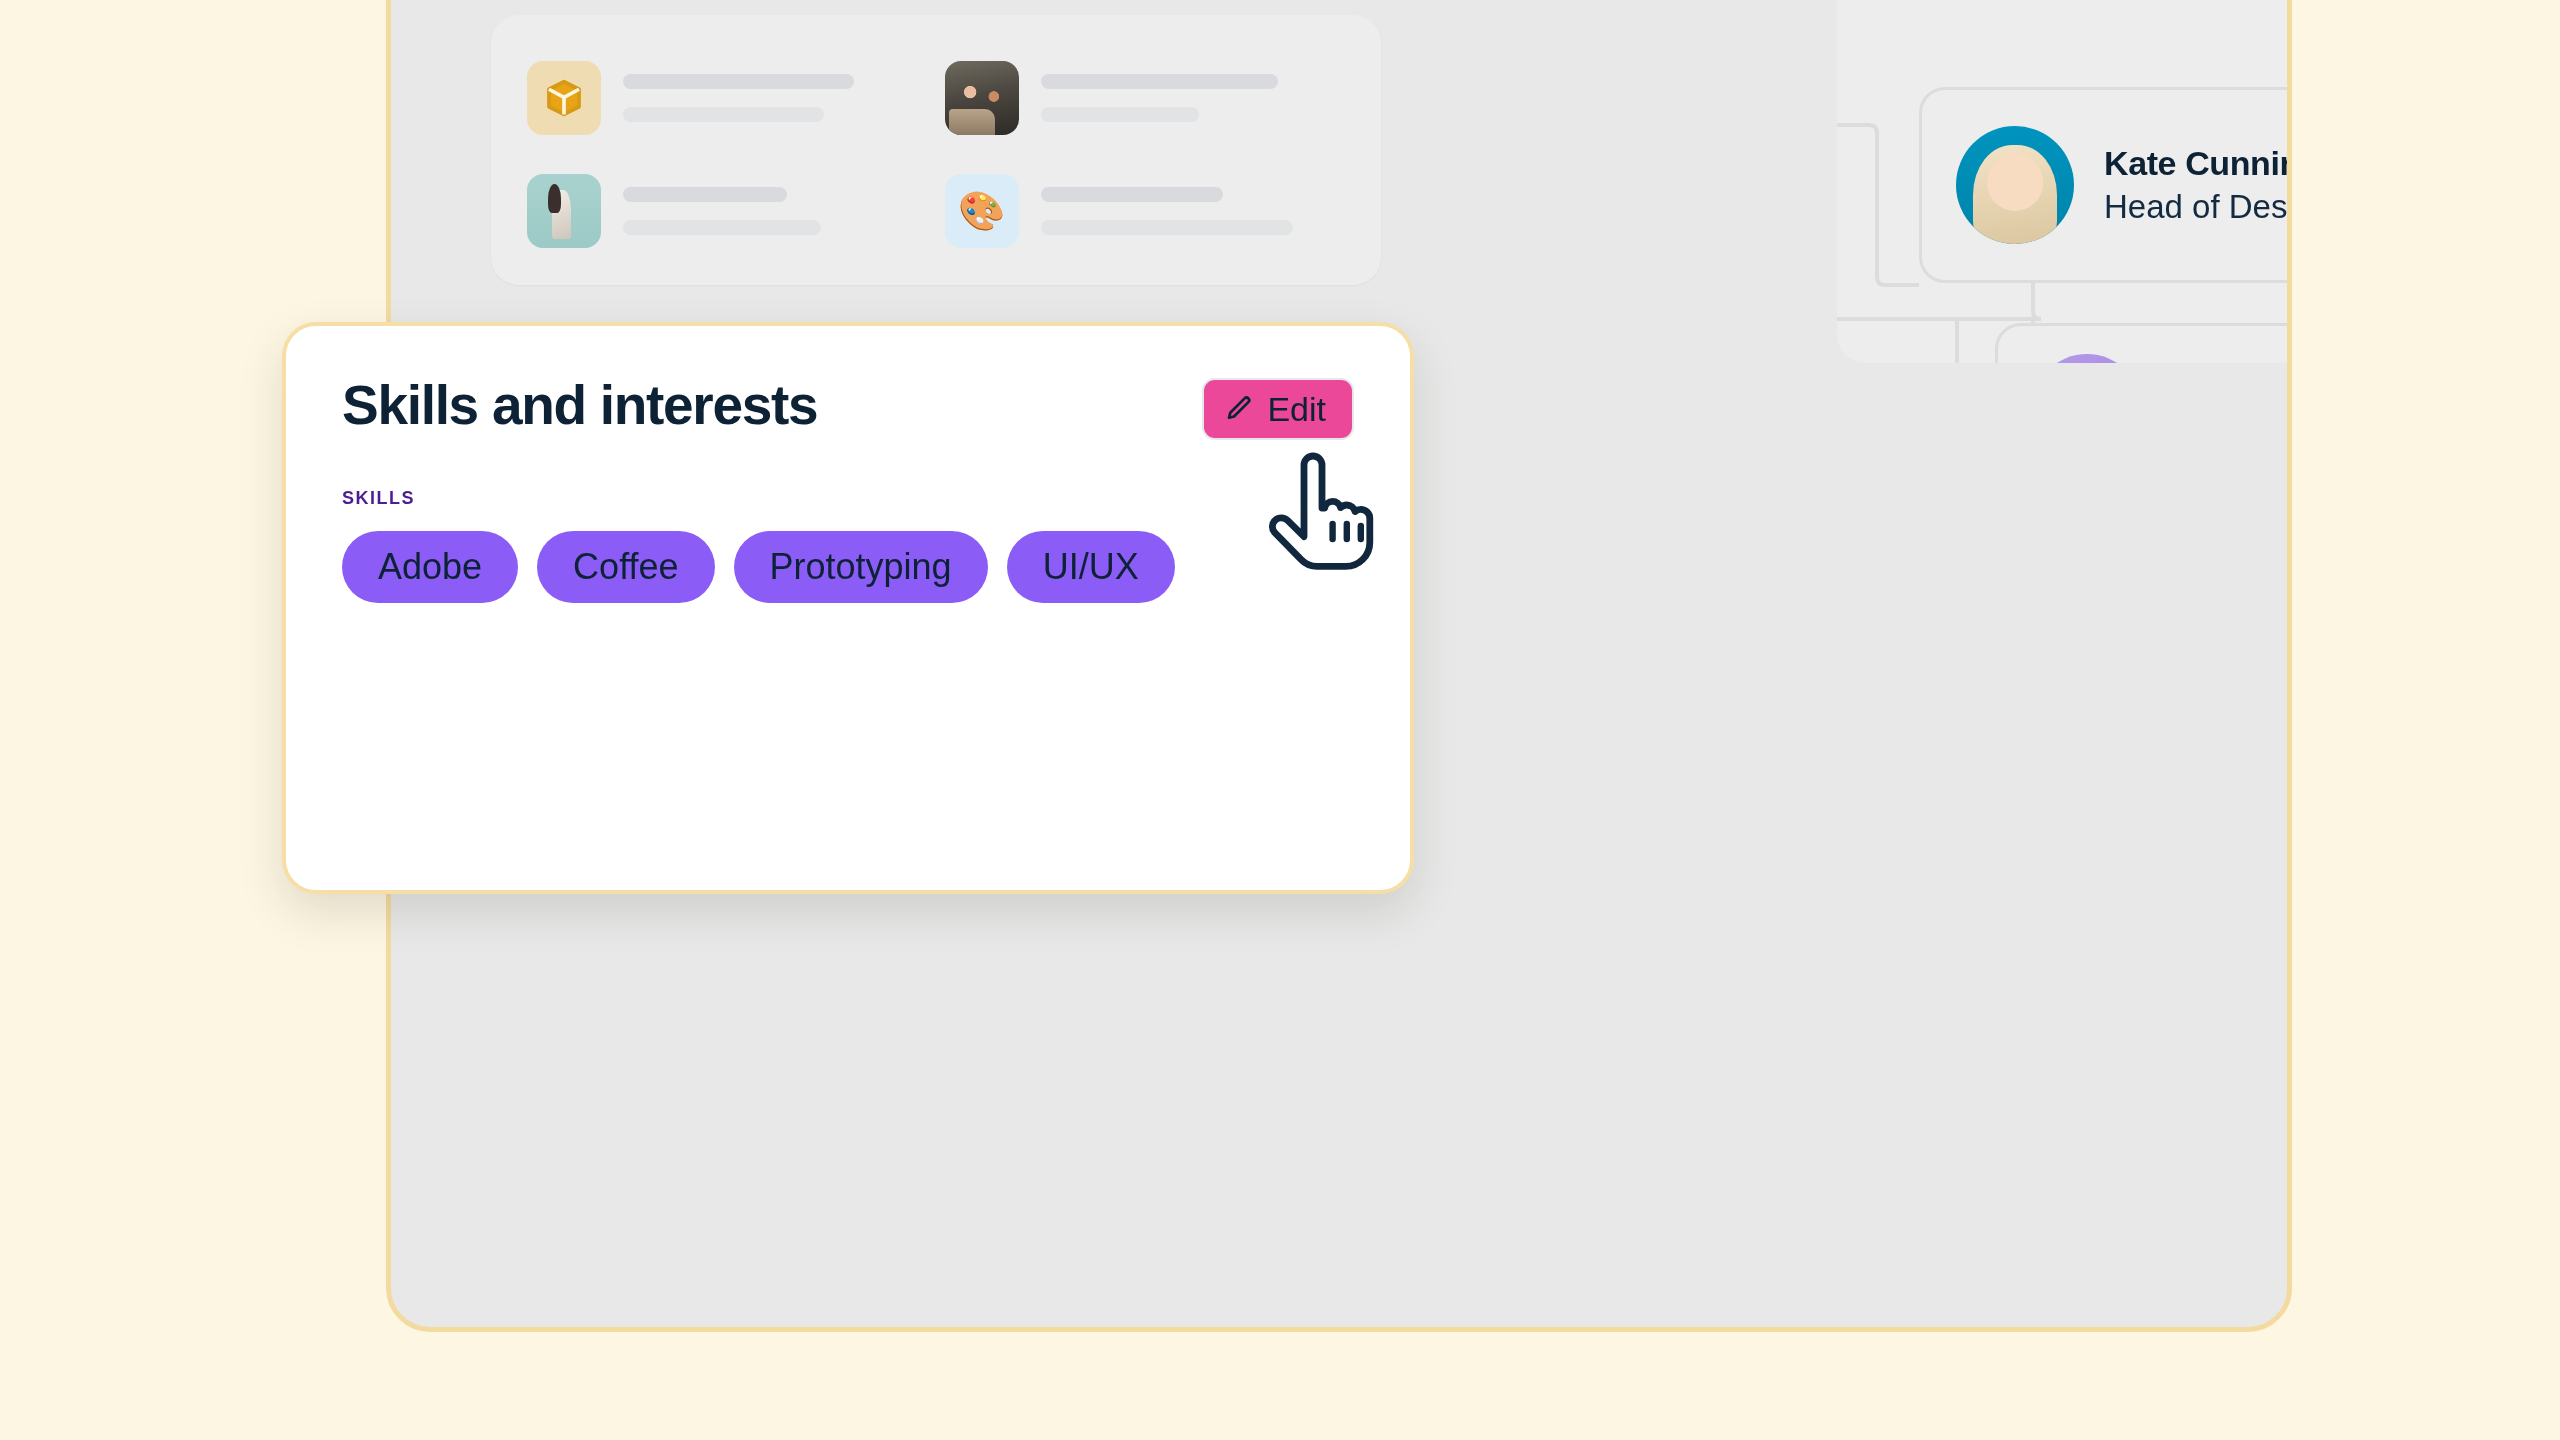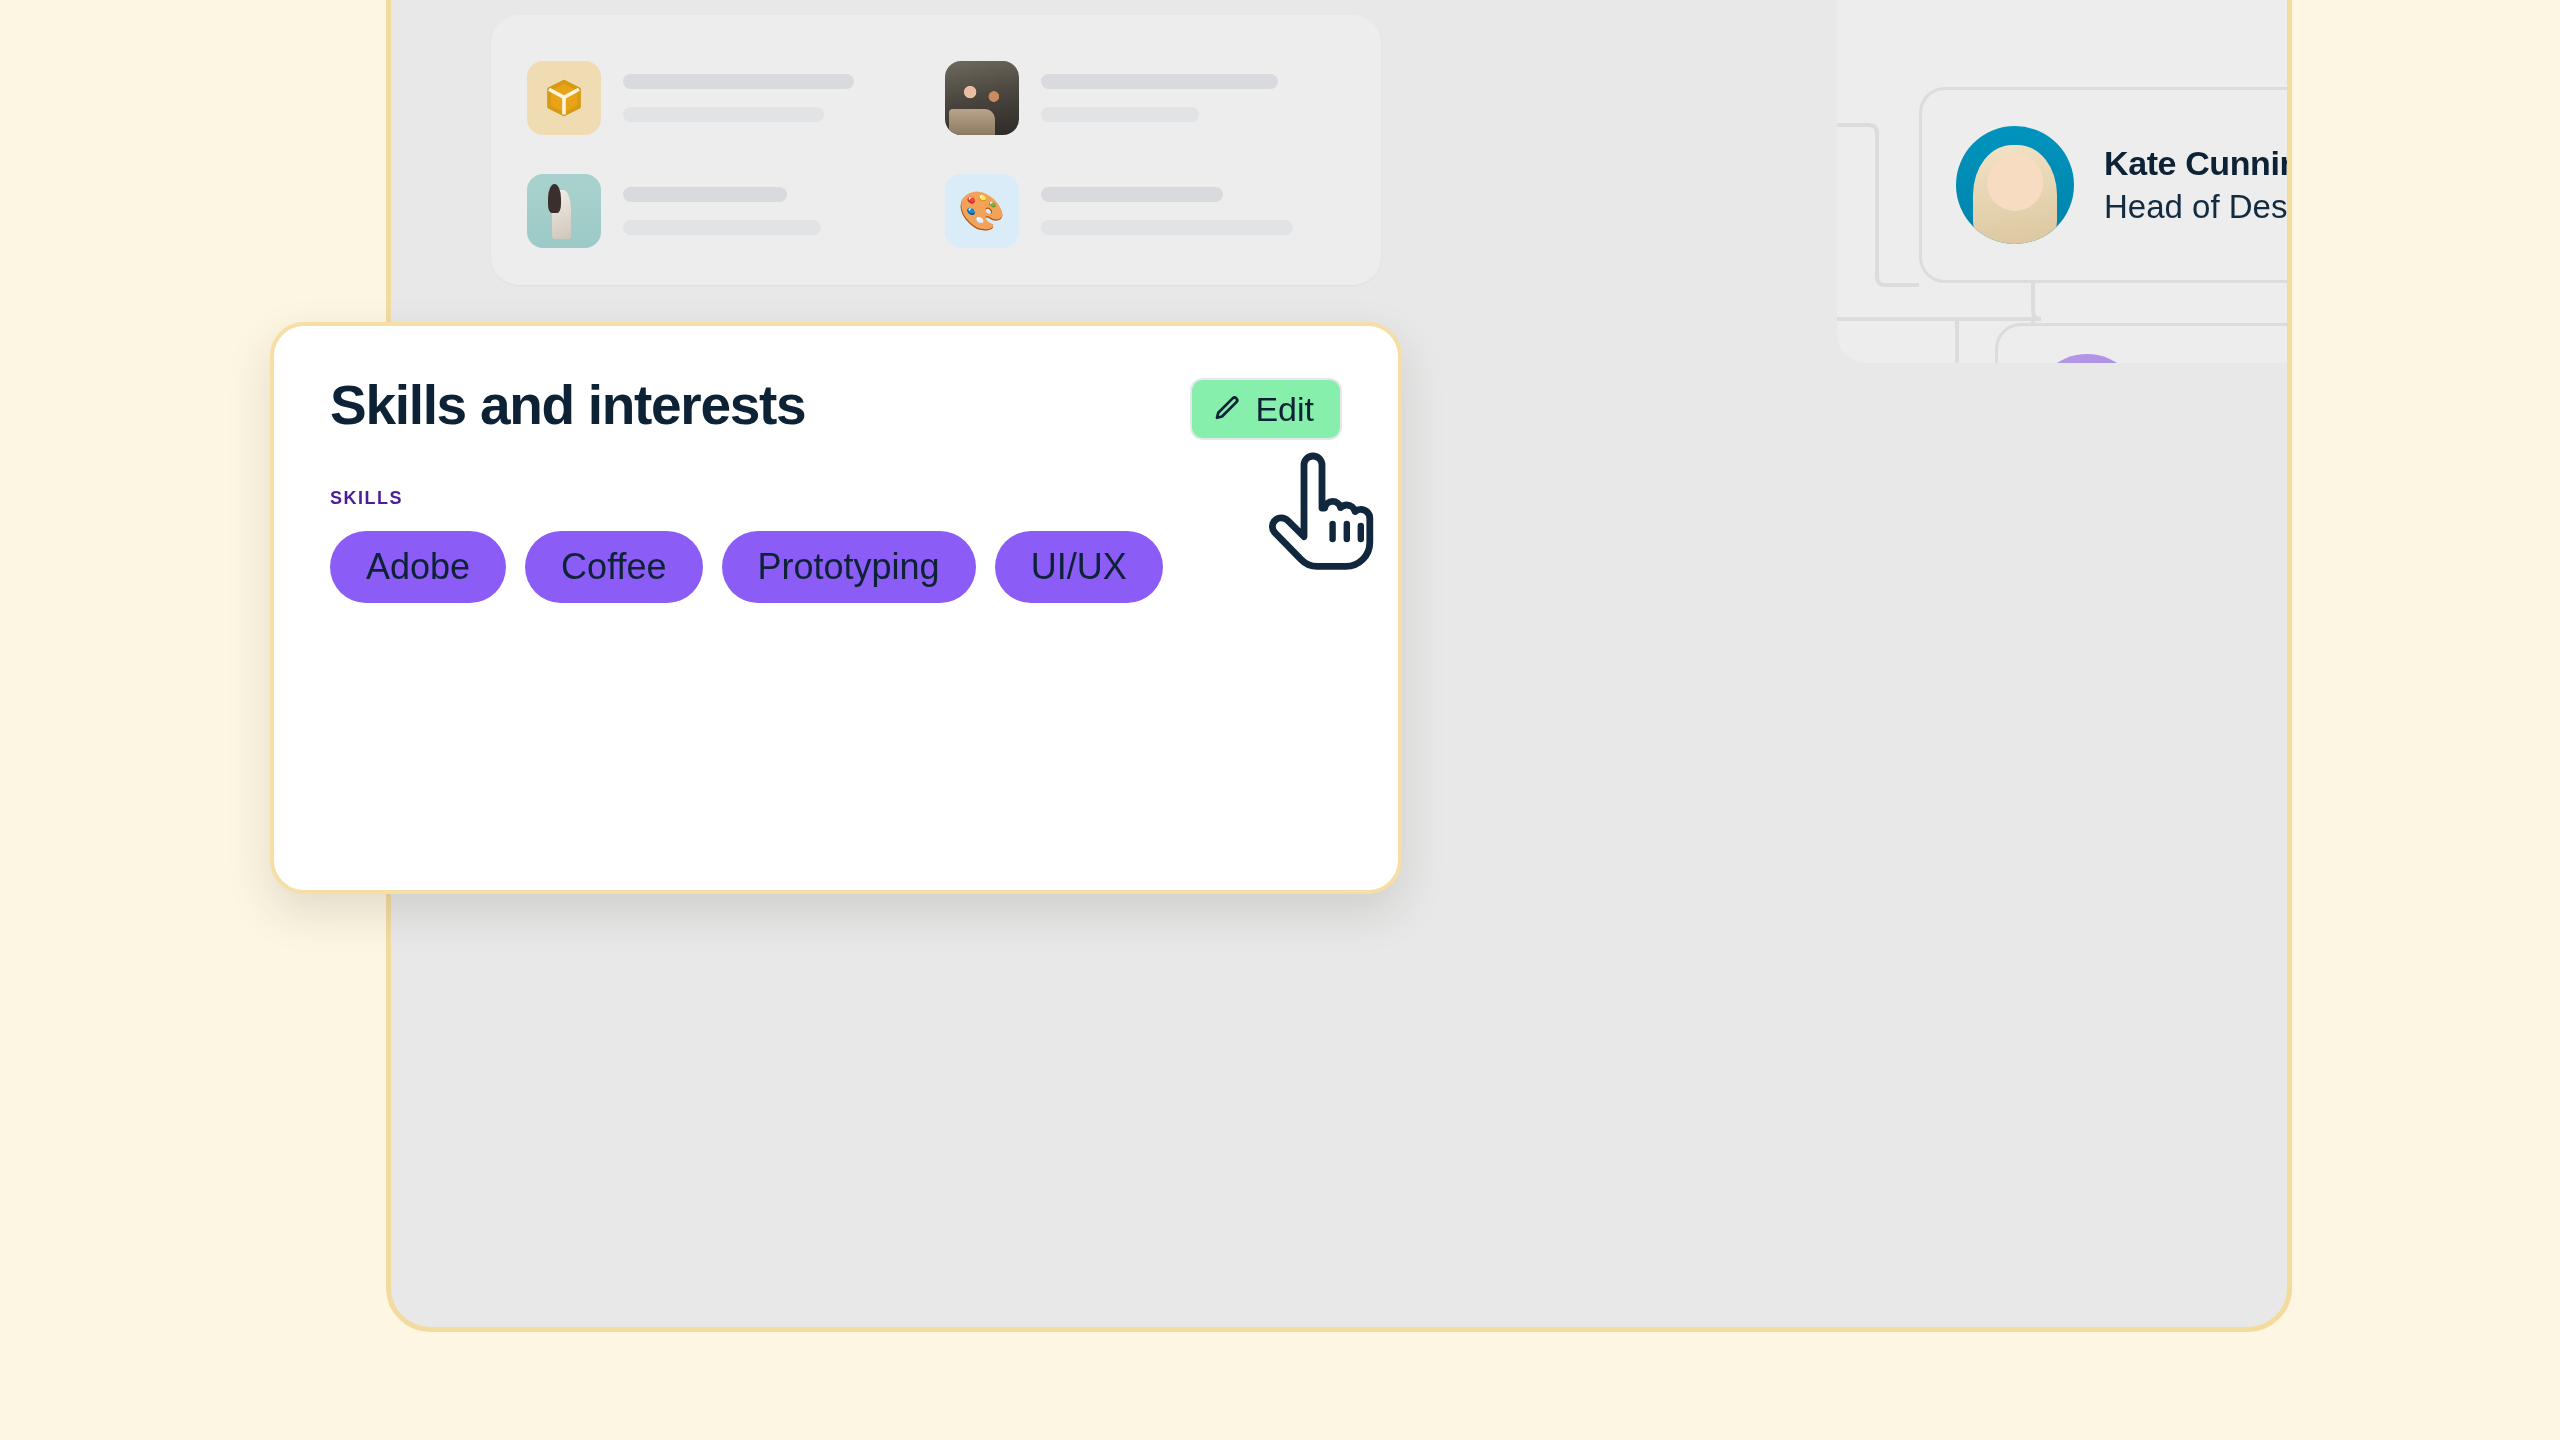--- a/index.html
+++ b/index.html
@@ -114,40 +114,40 @@
   }
   
   .shape-arch  { border-radius: 52px 52px 12px 12px; }
   .shape-pennant { clip-path: polygon(0 0,100% 0,100% 74%,50% 100%,0 74%); border-radius: 10px; }
   .shape-hex   { clip-path: polygon(50% 0,100% 26%,100% 74%,50% 100%,0 74%,0 26%); }
   .shape-shield{ border-radius: 12px 12px 48px 48px; }
 
   
   .popover {
     position: absolute;
-    left: 270px; top: 322px;
+    left: 282px; top: 322px;
     width: 1132px; height: 572px;
     background: #FFFFFF;
     border: 4px solid #F6DFA6;
     border-radius: 34px;
     box-shadow: 0 18px 46px rgba(40,35,20,.13);
     padding: 52px 56px;
     z-index: 40;
   }
   .pop-head { display:flex; align-items:flex-start; justify-content:space-between; }
   .pop-title {
     font-size: 55px;
     font-weight: 700;
     color: #0E2236;
     letter-spacing: -1.3px;
     line-height: 1;
   }
   .edit-btn {
     display:inline-flex; align-items:center; gap: 13px;
-    background:#86efac;
+    background:#ec4899;
     border: 2px solid #E6E7EA;
     border-radius: 13px;
     padding: 12px 26px 12px 20px;
     font-size: 34px;
     color:#0E2236;
     cursor: pointer;
     line-height: 1;
     white-space: nowrap;
   }
   .edit-btn svg { display:block; }

